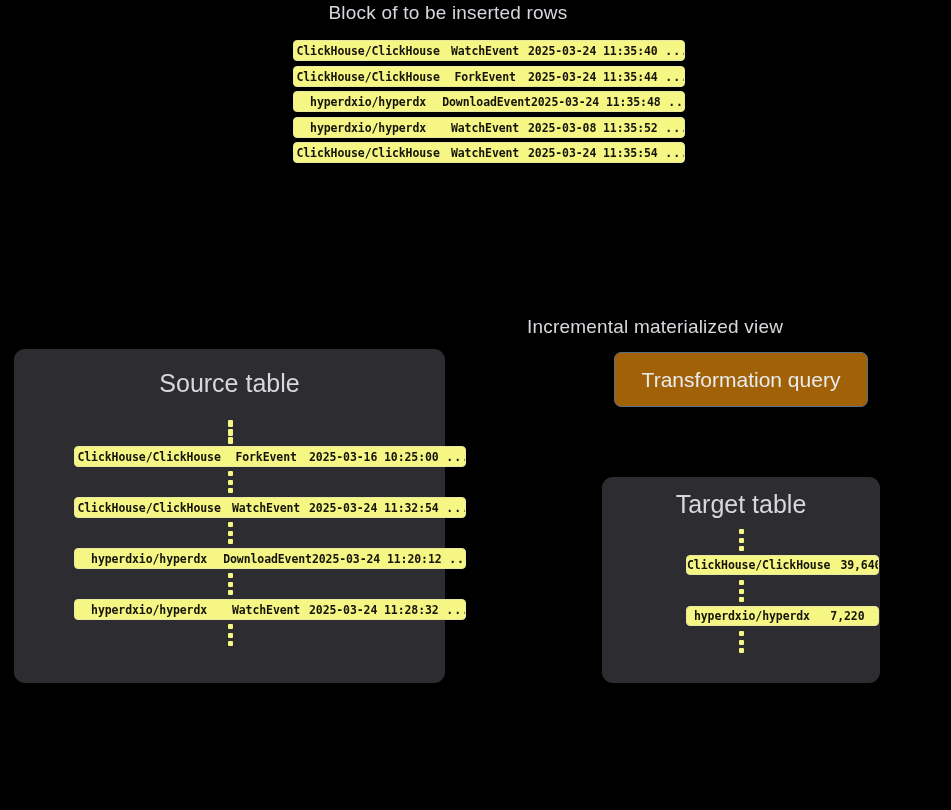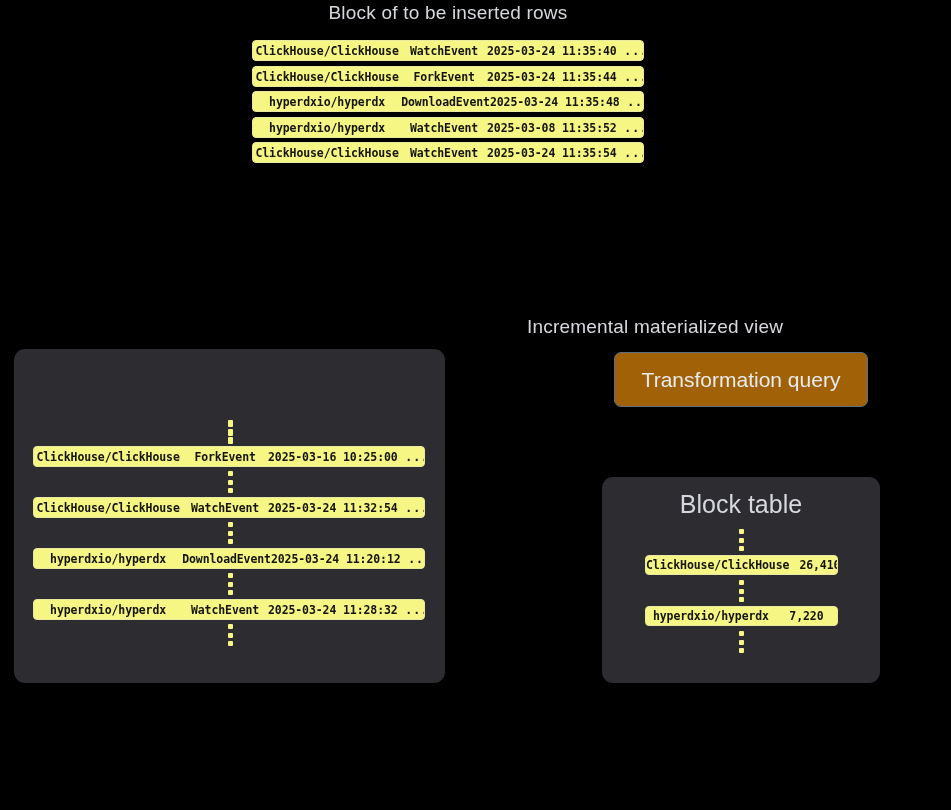--- a/index.html
+++ b/index.html
@@ -34,20 +34,21 @@
     box-sizing: border-box;
     color: #14140a;
     font-family: "DejaVu Sans Mono", "Liberation Mono", monospace;
     font-size: 11.5px;
     font-weight: 700;
     letter-spacing: -0.1px;
     display: flex;
     align-items: center;
     overflow: hidden;
     white-space: nowrap;
+    margin-left: 41px;
   }
   .row .c-repo   { text-align: center; }
   .row .c-event  { text-align: center; }
   .row .c-ts     { text-align: center; }
   .row .c-ell    { text-align: center; letter-spacing: 1px; }
 
   
   .row4 .c-repo  { flex: 0 0 38%; }
   .row4 .c-event { flex: 0 0 22%; }
   .row4 .c-ts    { flex: 0 0 30%; }
@@ -144,20 +145,21 @@
   <span class="c-event">WatchEvent</span>
   <span class="c-ts">2025-03-24 11:35:54</span>
   <span class="c-ell">...</span>
 </div>
 
 <div class="heading" style="left:527px; top:316px; width:411px; text-align:left;">Incremental materialized view</div>
 
 <div class="query-box" style="left:614px; top:352px; width:254px; height:55px;">Transformation query</div>
 
 <div class="panel" style="left:14px; top:349px; width:431px; height:334px;">
+  <div class="panel-title" style="top:20px;">Source table</div>
 
   <div class="vdots" style="left:213px; top:422px; height:22px; margin-top:-349px;">
     <i></i>
     <i></i>
     <i></i>
   </div>
 </div>
 
 <div class="vdots" style="left:227px; top:420px; height:22px;">
   <i></i>
@@ -211,32 +213,32 @@
   <span class="c-ell">...</span>
 </div>
 
 <div class="vdots" style="left:227px; top:624px; height:22px;">
   <i></i>
   <i></i>
   <i></i>
 </div>
 
 <div class="panel" style="left:602px; top:477px; width:278px; height:206px;">
-  <div class="panel-title" style="top:13px;">Block table</div>
+  <div class="panel-title" style="top:13px;">Target table</div>
 </div>
 
 <div class="vdots" style="left:738px; top:529px; height:22px;">
   <i></i>
   <i></i>
   <i></i>
 </div>
 
 <div class="row row2" style="left:645px; top:555px; width:193px; height:20px;">
   <span class="c-repo">ClickHouse/ClickHouse</span>
-  <span class="c-num">26,410</span>
+  <span class="c-num">39,640</span>
 </div>
 
 <div class="vdots" style="left:738px; top:580px; height:22px;">
   <i></i>
   <i></i>
   <i></i>
 </div>
 
 <div class="row row2" style="left:645px; top:606px; width:193px; height:20px;">
   <span class="c-repo">hyperdxio/hyperdx</span>

